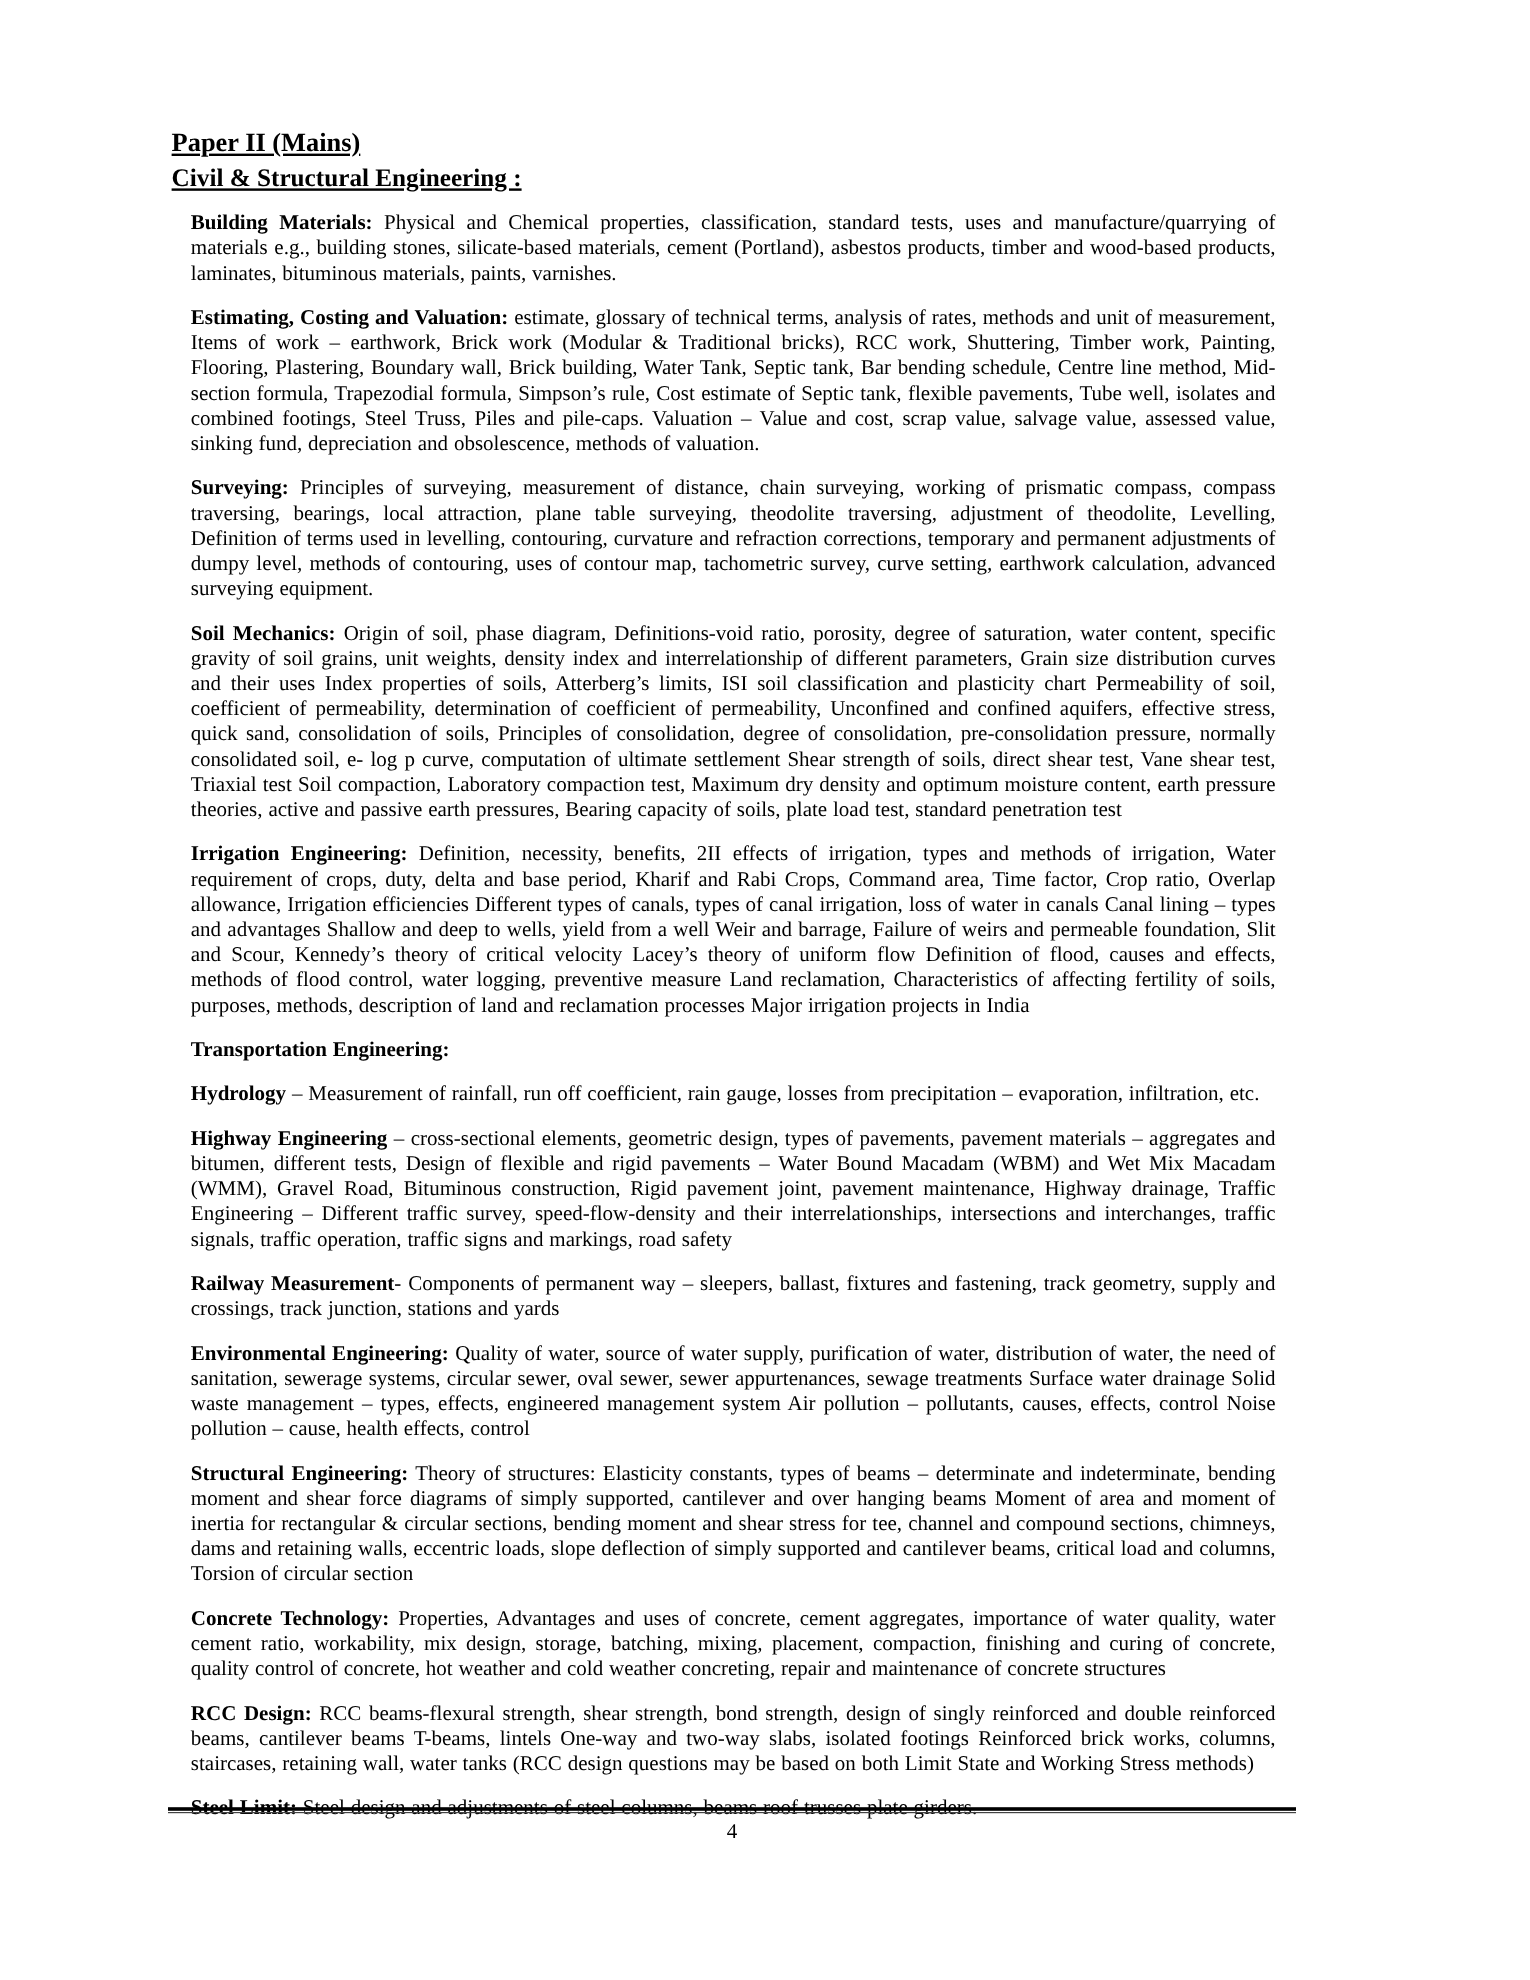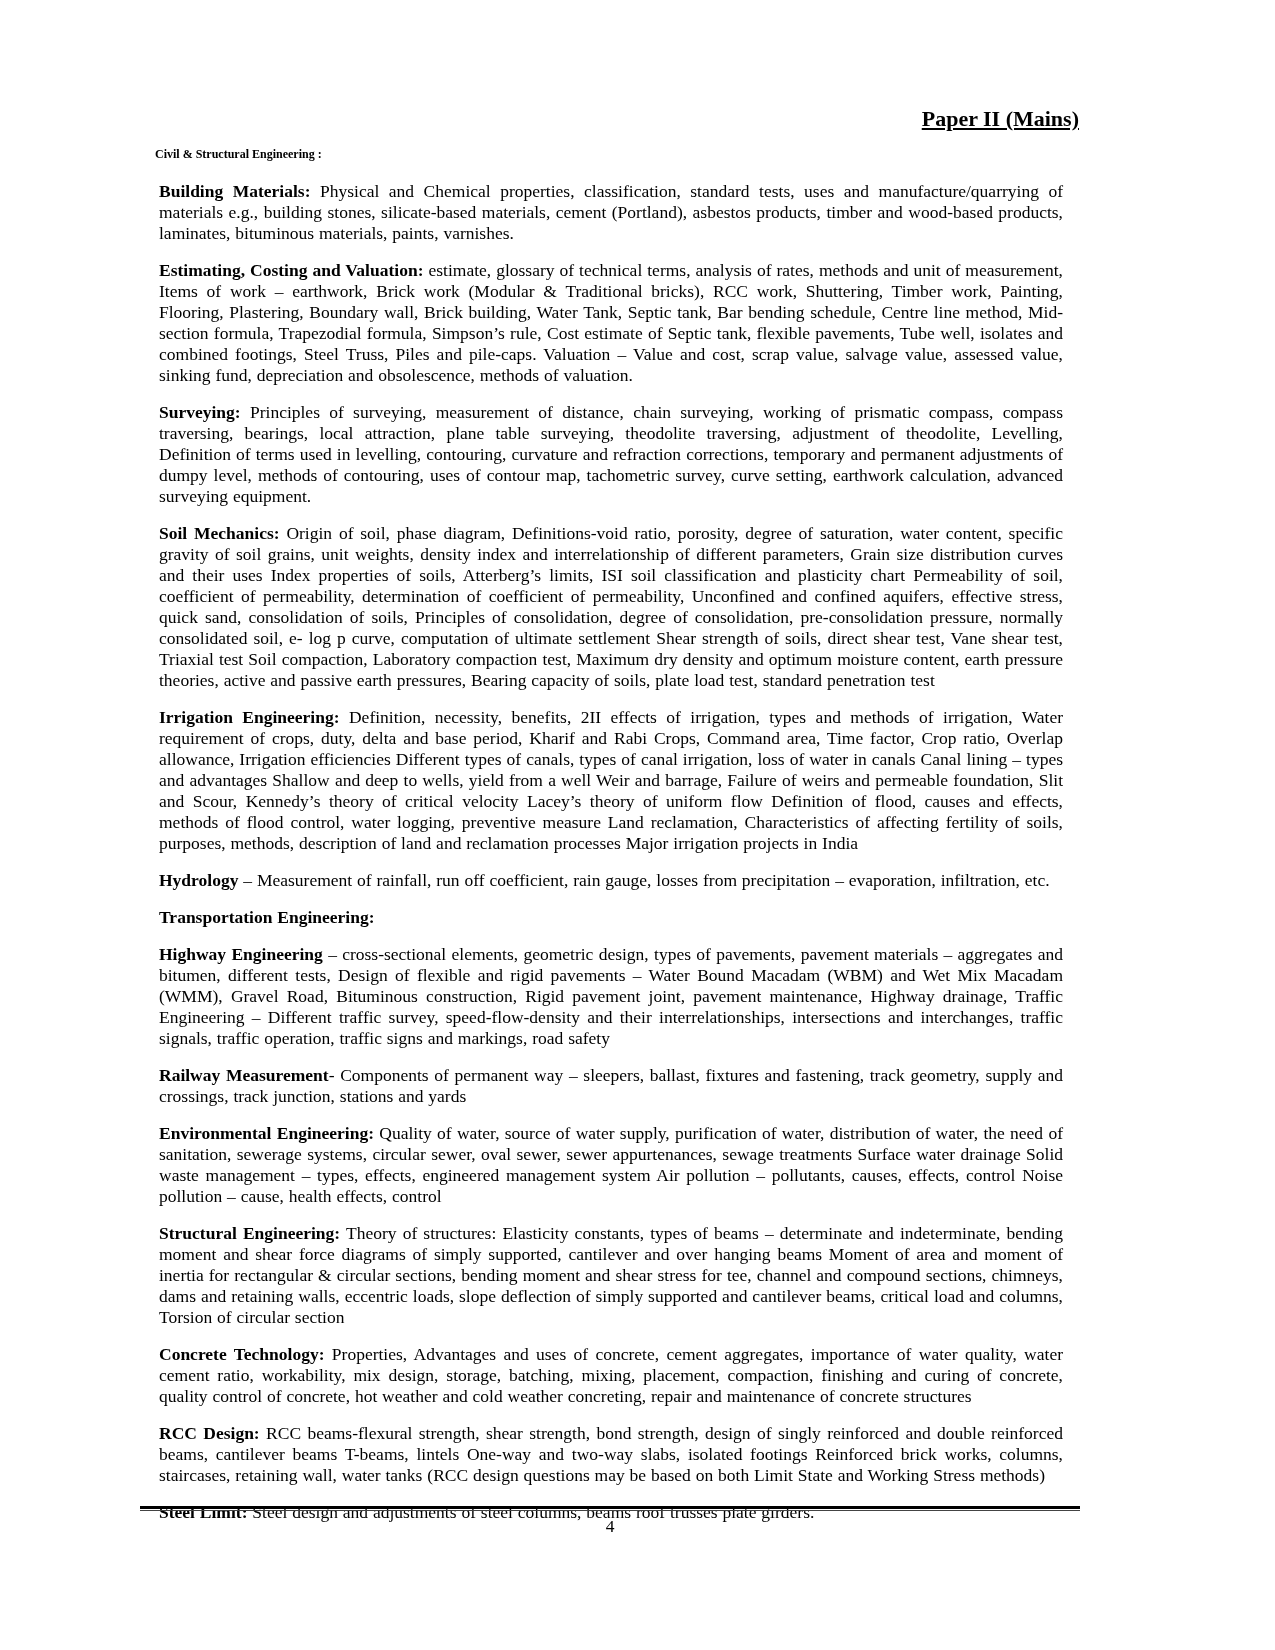--- a/index.html
+++ b/index.html
@@ -18,29 +18,30 @@
   .page {
     position: absolute;
     left: 143px;
     top: 106px;
     width: 936px;
   }
   .doc-title {
     font-size: 22px;
     font-weight: bold;
     text-decoration: underline;
-    text-align: right;
+    text-align: left;
     margin: 0 0 6px 0;
     line-height: 26px;
   }
   .section-heading {
-    font-size: 12px;
+    font-size: 21px;
     font-weight: bold;
+    text-decoration: underline;
     line-height: 21px;
-    margin: 12px;
+    margin: 0;
   }
   .para {
     font-size: 17.5px;
     line-height: 21px;
     margin: 16px;
     text-align: justify;
     word-spacing: 0.5px;
   }
   .para b.lead {
     font-weight: bold;
@@ -75,23 +76,23 @@
 
   <p class="para"><b class="lead">Estimating, Costing and Valuation:</b><span class="body-text"> estimate, glossary of technical terms, analysis of rates, methods and unit of measurement, Items of work – earthwork, Brick work (Modular &amp; Traditional bricks), RCC work, Shuttering, Timber work, Painting, Flooring, Plastering, Boundary wall, Brick building, Water Tank, Septic tank, Bar bending schedule, Centre line method, Mid-section formula, Trapezodial formula, Simpson’s rule, Cost estimate of Septic tank, flexible pavements, Tube well, isolates and combined footings, Steel Truss, Piles and pile-caps. Valuation – Value and cost, scrap value, salvage value, assessed value, sinking fund, depreciation and obsolescence, methods of valuation.</span></p>
 
   <p class="para"><b class="lead">Surveying:</b><span class="body-text"> Principles of surveying, measurement of distance, chain surveying, working of prismatic compass, compass traversing, bearings, local attraction, plane table surveying, theodolite traversing, adjustment of theodolite, Levelling, Definition of terms used in levelling, contouring, curvature and refraction corrections, temporary and permanent adjustments of dumpy level, methods of contouring, uses of contour map, tachometric survey, curve setting, earthwork calculation, advanced surveying equipment.</span></p>
 
   <p class="para"><b class="lead">Soil Mechanics:</b><span class="body-text"> Origin of soil, phase diagram, Definitions-void ratio, porosity, degree of saturation, water content, specific gravity of soil grains, unit weights, density index and interrelationship of different parameters, Grain size distribution curves and their uses Index properties of soils, Atterberg’s limits, ISI soil classification and plasticity chart Permeability of soil, coefficient of permeability, determination of coefficient of permeability, Unconfined and confined aquifers, effective stress, quick sand, consolidation of soils, Principles of consolidation, degree of consolidation, pre-consolidation pressure, normally consolidated soil, e- log p curve, computation of ultimate settlement Shear strength of soils, direct shear test, Vane shear test, Triaxial test Soil compaction, Laboratory compaction test, Maximum dry density and optimum moisture content, earth pressure theories, active and passive earth pressures, Bearing capacity of soils, plate load test, standard penetration test</span></p>
 
 
   <p class="para"><b class="lead">Irrigation Engineering:</b><span class="body-text"> Definition, necessity, benefits, 2II effects of irrigation, types and methods of irrigation, Water requirement of crops, duty, delta and base period, Kharif and Rabi Crops, Command area, Time factor, Crop ratio, Overlap allowance, Irrigation efficiencies Different types of canals, types of canal irrigation, loss of water in canals Canal lining – types and advantages Shallow and deep to wells, yield from a well Weir and barrage, Failure of weirs and permeable foundation, Slit and Scour, Kennedy’s theory of critical velocity Lacey’s theory of uniform flow Definition of flood, causes and effects, methods of flood control, water logging, preventive measure Land reclamation, Characteristics of affecting fertility of soils, purposes, methods, description of land and reclamation processes Major irrigation projects in India</span></p>
 
+  <p class="para"><b class="lead">Transportation Engineering:</b><span class="body-text"></span></p>
+
   <p class="para"><b class="lead">Hydrology</b><span class="body-text"> – Measurement of rainfall, run off coefficient, rain gauge, losses from precipitation – evaporation, infiltration, etc.</span></p>
-
-  <p class="para"><b class="lead">Transportation Engineering:</b><span class="body-text"></span></p>
 
   <p class="para"><b class="lead">Highway Engineering</b><span class="body-text"> – cross-sectional elements, geometric design, types of pavements, pavement materials – aggregates and bitumen, different tests, Design of flexible and rigid pavements – Water Bound Macadam (WBM) and Wet Mix Macadam (WMM), Gravel Road, Bituminous construction, Rigid pavement joint, pavement maintenance, Highway drainage, Traffic Engineering – Different traffic survey, speed-flow-density and their interrelationships, intersections and interchanges, traffic signals, traffic operation, traffic signs and markings, road safety</span></p>
 
   <p class="para"><b class="lead">Railway Measurement</b><span class="body-text">- Components of permanent way – sleepers, ballast, fixtures and fastening, track geometry, supply and crossings, track junction, stations and yards</span></p>
 
   <p class="para"><b class="lead">Environmental Engineering:</b><span class="body-text"> Quality of water, source of water supply, purification of water, distribution of water, the need of sanitation, sewerage systems, circular sewer, oval sewer, sewer appurtenances, sewage treatments Surface water drainage Solid waste management – types, effects, engineered management system Air pollution – pollutants, causes, effects, control Noise pollution – cause, health effects, control</span></p>
 
   <p class="para"><b class="lead">Structural Engineering:</b><span class="body-text"> Theory of structures: Elasticity constants, types of beams – determinate and indeterminate, bending moment and shear force diagrams of simply supported, cantilever and over hanging beams Moment of area and moment of inertia for rectangular &amp; circular sections, bending moment and shear stress for tee, channel and compound sections, chimneys, dams and retaining walls, eccentric loads, slope deflection of simply supported and cantilever beams, critical load and columns, Torsion of circular section</span></p>
 
   <p class="para"><b class="lead">Concrete Technology:</b><span class="body-text"> Properties, Advantages and uses of concrete, cement aggregates, importance of water quality, water cement ratio, workability, mix design, storage, batching, mixing, placement, compaction, finishing and curing of concrete, quality control of concrete, hot weather and cold weather concreting, repair and maintenance of concrete structures</span></p>

